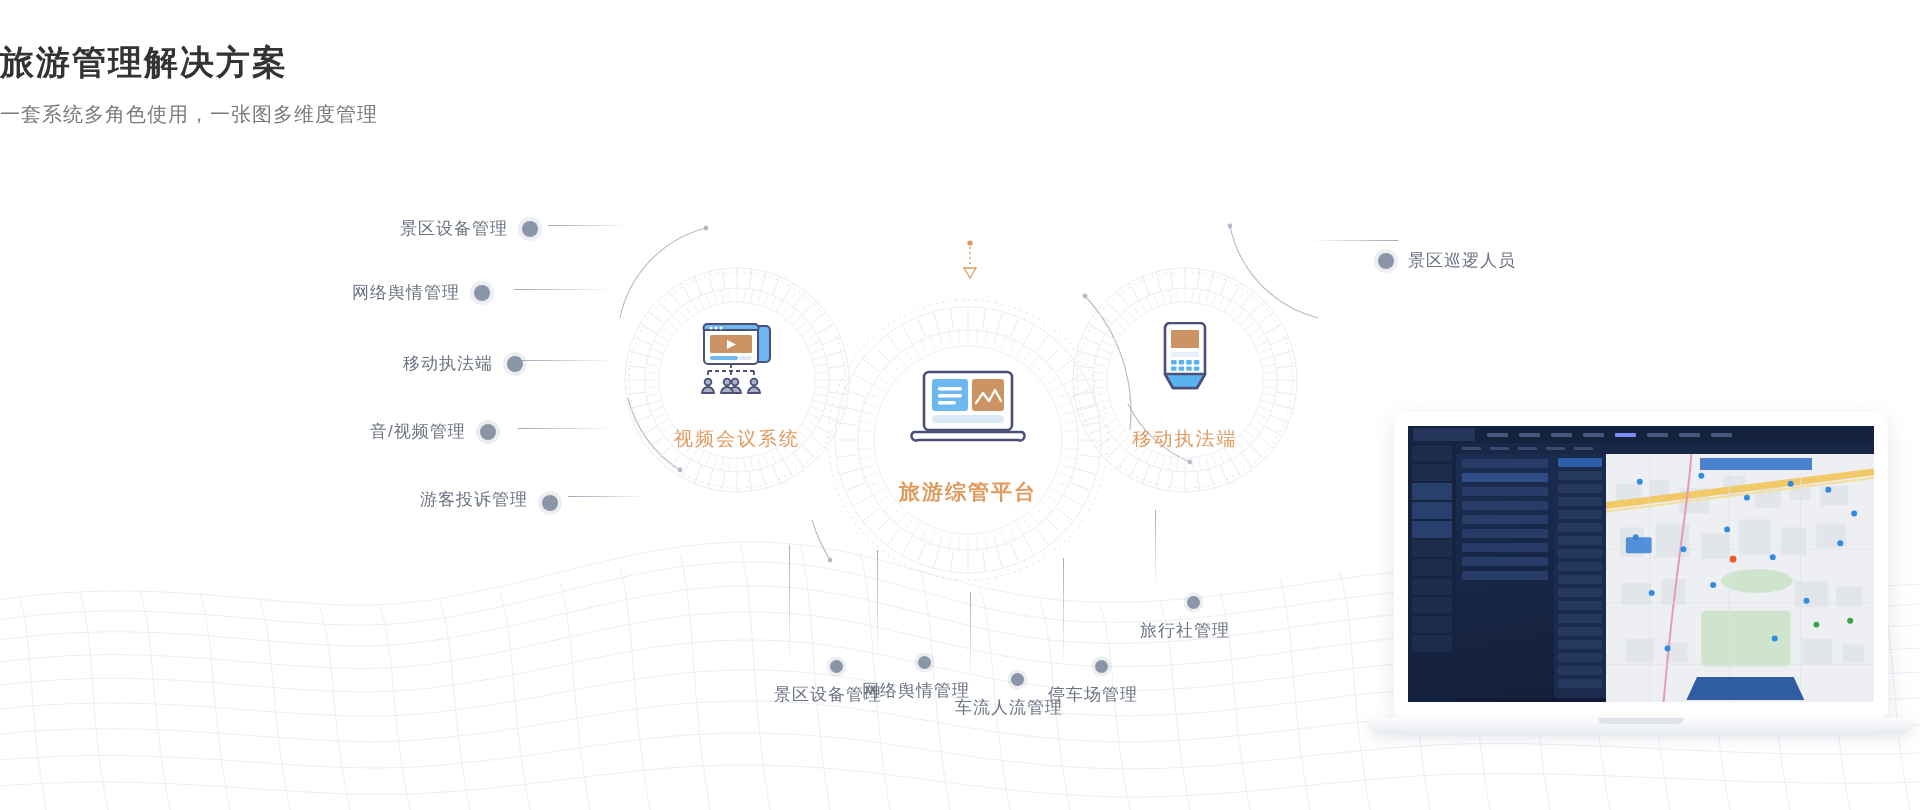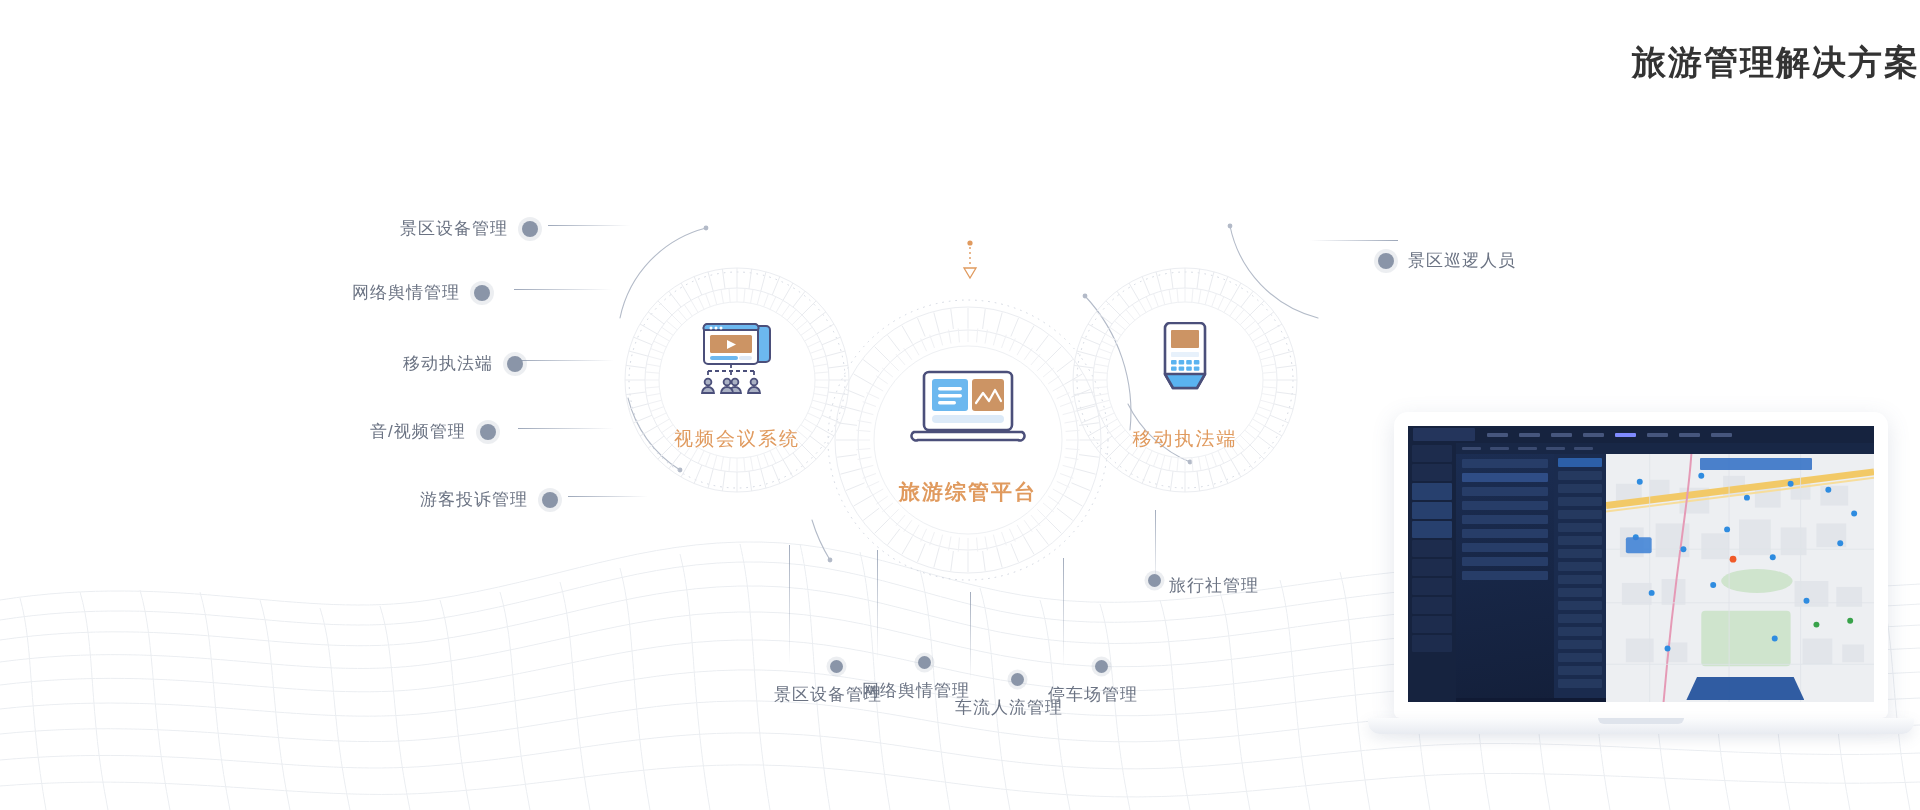--- a/index.html
+++ b/index.html
@@ -10,21 +10,21 @@
     font-family: "Liberation Sans", "DejaVu Sans", sans-serif;
     overflow: hidden;
   }
   #stage { position: relative; width: 1920px; height: 810px; background: #fff; }
 
   
   .bg-mesh { position: absolute; left: 0; bottom: 0; width: 1920px; height: 330px;
              z-index: 0; pointer-events: none; opacity: .95; }
 
   
-  .header { position: absolute; top: 0; left: 0; width: 1920px; text-align: right; z-index: 5; padding-left: 26px; }
+  .header { position: absolute; top: 0; left: 0; width: 1920px; text-align: left; z-index: 5; }
   .page-title {
     margin-top: 42px;
     font-size: 34px; font-weight: bold; color: #333333;
     letter-spacing: 2px; line-height: 1.2;
   }
   .page-subtitle {
     margin-top: 18px;
     font-size: 20px; color: #7a7a7a; font-weight: normal;
     letter-spacing: 1px;
   }
@@ -179,20 +179,21 @@
         <path d="M1640,102 C1656,160 1650,226 1670,330"></path>
       <path d="M1700,108 C1716,164 1710,228 1730,330"></path>
         <path d="M1760,114 C1776,168 1770,230 1790,330"></path>
       <path d="M1820,110 C1836,166 1830,228 1850,330"></path>
         <path d="M1880,106 C1896,162 1890,226 1910,330"></path>
     </g>
   </svg>
 
   <div class="header">
     <h1 class="page-title">旅游管理解决方案</h1>
+    <p class="page-subtitle">一套系统多角色使用，一张图多维度管理</p>
   </div>
 
   <svg class="arcs" viewBox="0 0 1920 810">
     <g fill="none" stroke="#9aa4b6" stroke-width="1.1" opacity=".75" stroke-linecap="round">
 
       <path d="M706,228 A118,118 0 0 0 620,318"></path>
       <circle cx="706" cy="228" r="2.4" fill="#9aa4b6" stroke="none"></circle>
 
       <path d="M680,470 A118,118 0 0 1 628,398"></path>
       <circle cx="680" cy="470" r="2.4" fill="#9aa4b6" stroke="none"></circle>
@@ -693,21 +694,21 @@
     <span class="dot" style="margin-left:14px;"></span>
   </div>
   <div class="connector left" style="left:520px; top:360px; width:94px;"></div>
 
   <div class="node" style="left:370px; top:420px;">
     <span class="node-label">音/视频管理</span>
     <span class="dot" style="margin-left:14px;"></span>
   </div>
   <div class="connector left" style="left:518px; top:428px; width:96px;"></div>
 
-  <div class="node" style="left:420px; top:488px;">
+  <div class="node" style="left:420px; top:488px;align-items:flex-end;">
     <span class="node-label">游客投诉管理</span>
     <span class="dot" style="margin-left:14px;"></span>
   </div>
   <div class="connector left" style="left:568px; top:496px; width:80px;"></div>
 
   <div class="connector right" style="left:1310px; top:240px; width:88px;"></div>
   <div class="node" style="left:1378px; top:232px;margin-top:17px;">
     <span class="dot" style="margin-right:14px;"></span>
     <span class="node-label">景区巡逻人员</span>
   </div>
@@ -730,21 +731,21 @@
     <span class="node-label" style="margin-top:10px; transform:translateX(-8px);">车流人流管理</span>
   </div>
 
   <div class="connector-v up" style="left:1063px; top:558px; height:110px;"></div>
   <div class="node" style="left:1056px; top:660px; flex-direction:column;">
     <span class="dot dot-sm"></span>
     <span class="node-label" style="margin-top:10px; transform:translateX(-8px);">停车场管理</span>
   </div>
 
   <div class="connector-v up" style="left:1155px; top:510px; height:80px;"></div>
-  <div class="node" style="left:1148px; top:564px; flex-direction:row;gap:16px;">
+  <div class="node" style="left:1148px; top:596px; flex-direction:column;">
     <span class="dot dot-sm"></span>
     <span class="node-label" style="margin-top:10px; transform:translateX(-8px);">旅行社管理</span>
   </div>
 
   <div class="laptop">
     <div class="laptop-lid">
       <div class="laptop-screen">
         <div class="mk-topbar">
           <span class="mk-logo"></span>
           <span class="mk-nav">

